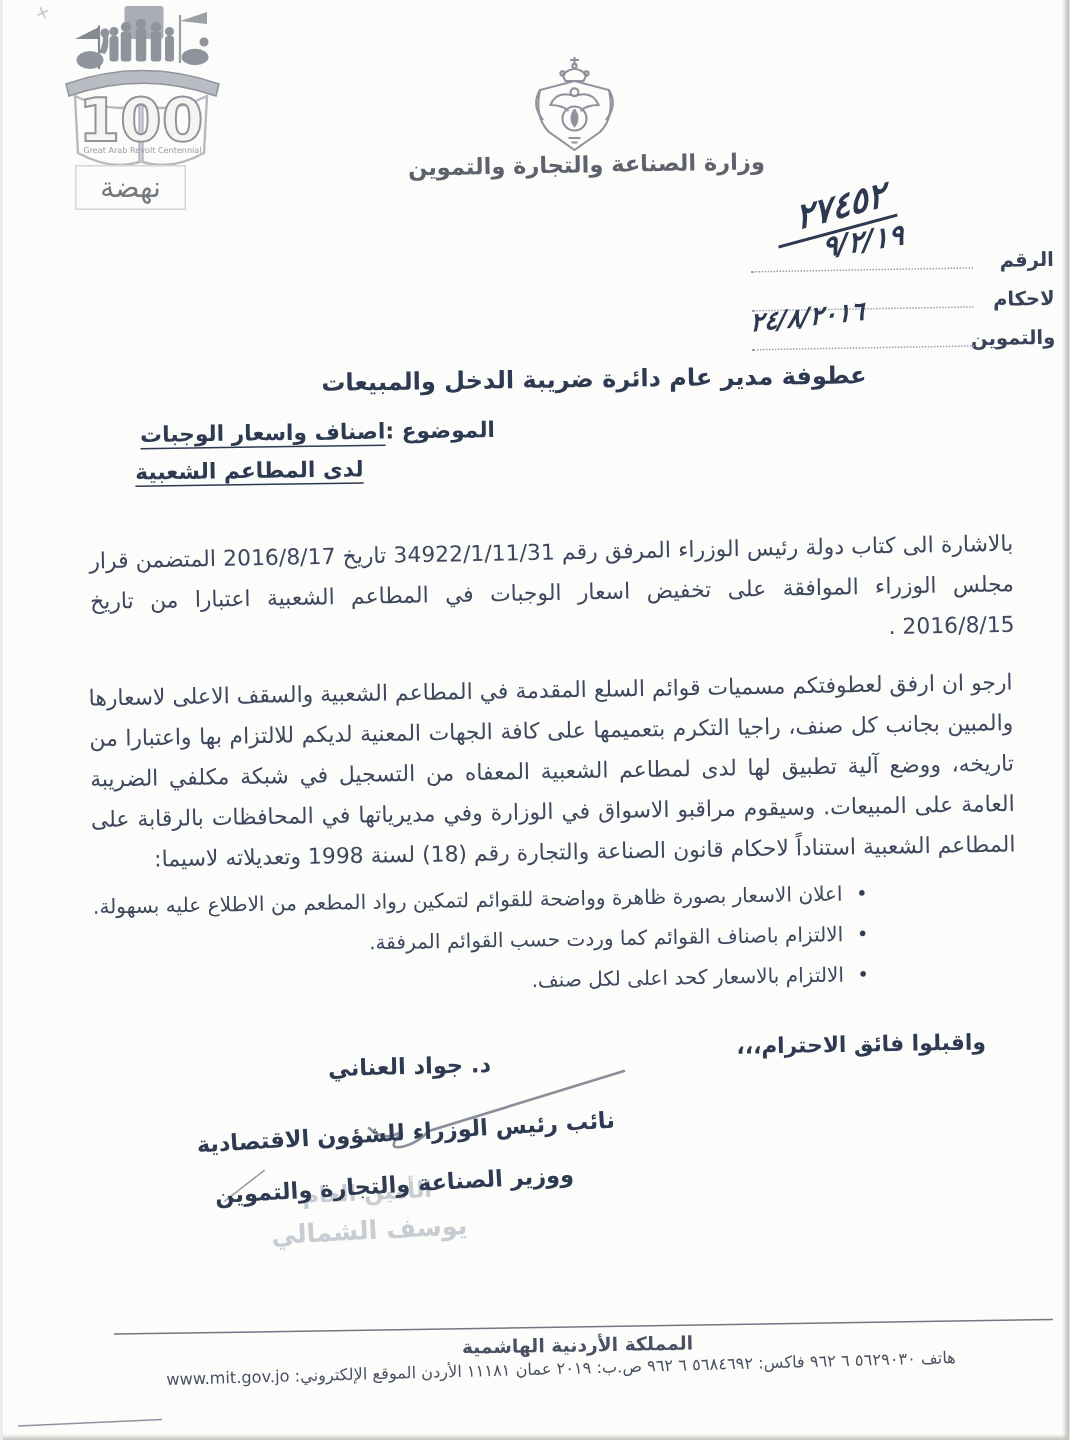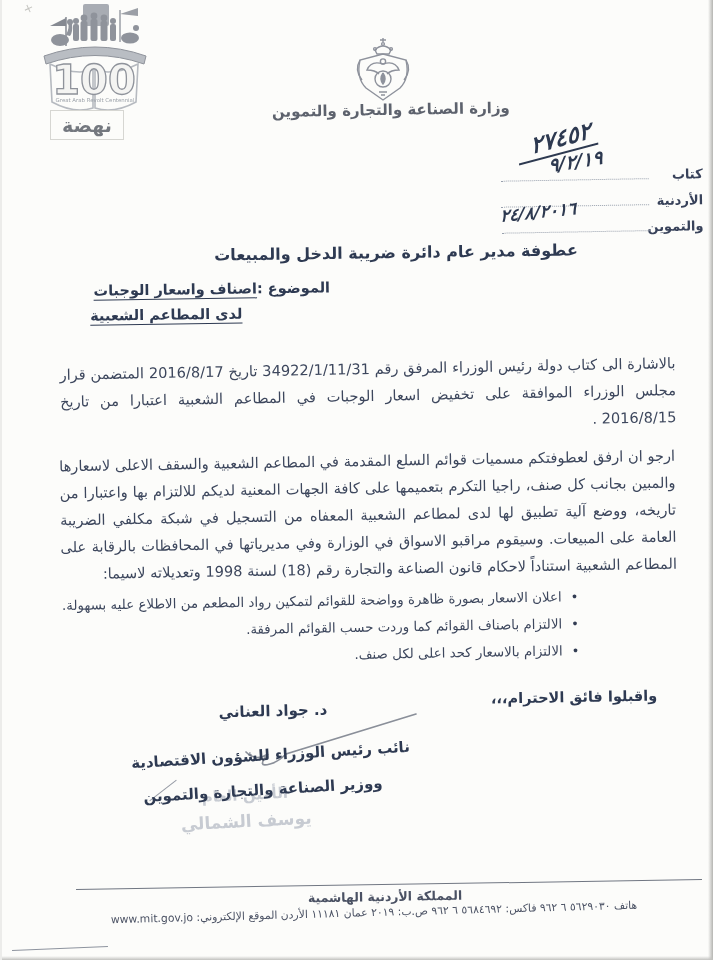--- a/index.html
+++ b/index.html
@@ -16,21 +16,21 @@
   .edge-bottom{position:absolute;bottom:0;left:0;width:100%;height:4px;
     background:linear-gradient(to top,#c2c2bf,rgba(255,255,255,0));}
   .edge-left{position:absolute;top:0;left:0;width:2px;height:100%;background:#ececea;}
   .corner-mark{position:absolute;left:24px;top:2px;color:#c3c3bf;font-size:11px;transform:rotate(20deg);}
 
   
   .logo{position:absolute;left:36px;top:2px;width:118px;height:116px;}
   .nahda-box{
     position:absolute;left:50px;top:110px;width:74px;height:30px;
     border:1px solid #d6d6d2;display:flex;align-items:center;justify-content:center;
-    color:#74787f;font-weight:bold;font-size:19px;
+    color:#74787f;font-weight:normal;font-size:19px;
   }
 
   
   .crest{position:absolute;left:330px;top:34px;width:106px;height:72px;}
   .calligraphy{
     position:absolute;left:272px;top:101px;width:222px;text-align:center;
     font-weight:bold;font-size:15px;color:#5d626d;transform:rotate(-1deg);
     white-space:nowrap;letter-spacing:0.5px;
   }
 
@@ -161,25 +161,25 @@
 
       <circle cx="53" cy="45" r="8"></circle>
       <path d="M53 39 q4 6 0 11 q-4 -5 0 -11" fill="#8e929c"></path>
       <path d="M49 58 h8 M51 61 h4"></path>
     </g>
   </svg>
   <div class="calligraphy">وزارة الصناعة والتجارة والتموين</div>
 
   <div class="ref-block">
     <div class="ref-row">
-      <span class="ref-label">كتاب</span>
+      <span class="ref-label">الرقم</span>
       <span class="ref-dots"></span>
     </div>
     <div class="ref-row">
-      <span class="ref-label">الأردنية</span>
+      <span class="ref-label">لاحكام</span>
       <span class="ref-dots"></span>
     </div>
     <div class="ref-row">
       <span class="ref-label">والتموين</span>
       <span class="ref-dots"></span>
     </div>
   </div>
   <div class="hw hw-number">٢٧٤٥٢</div>
   <div class="hw hw-ref">٩/٢/١٩</div>
   <div class="hw hw-date">٢٤/٨/٢٠١٦</div>

